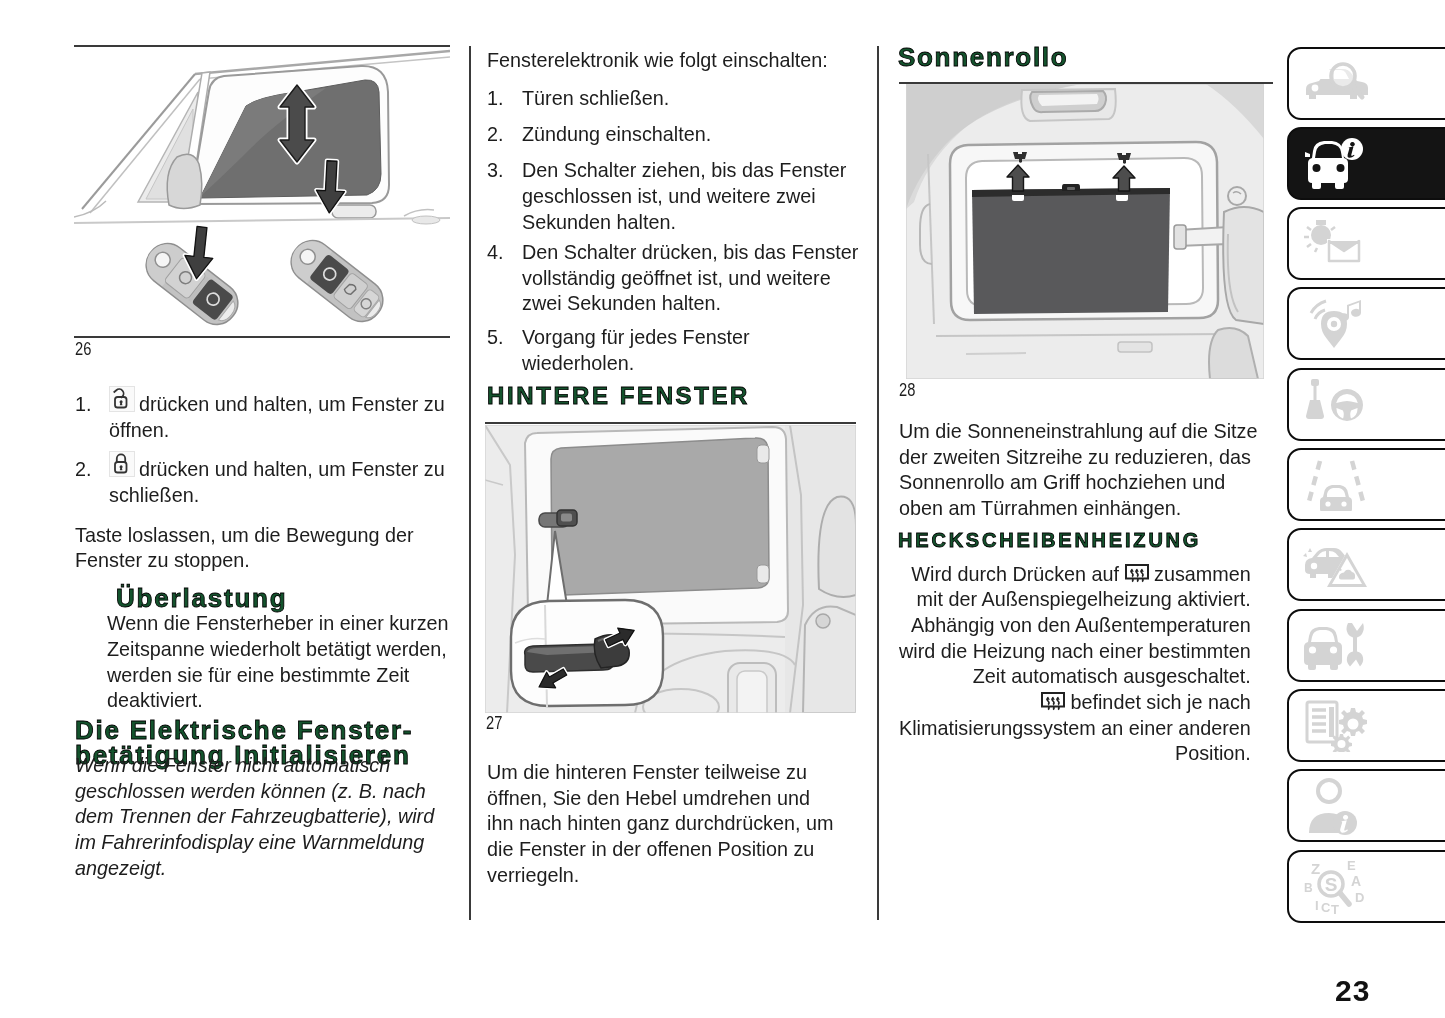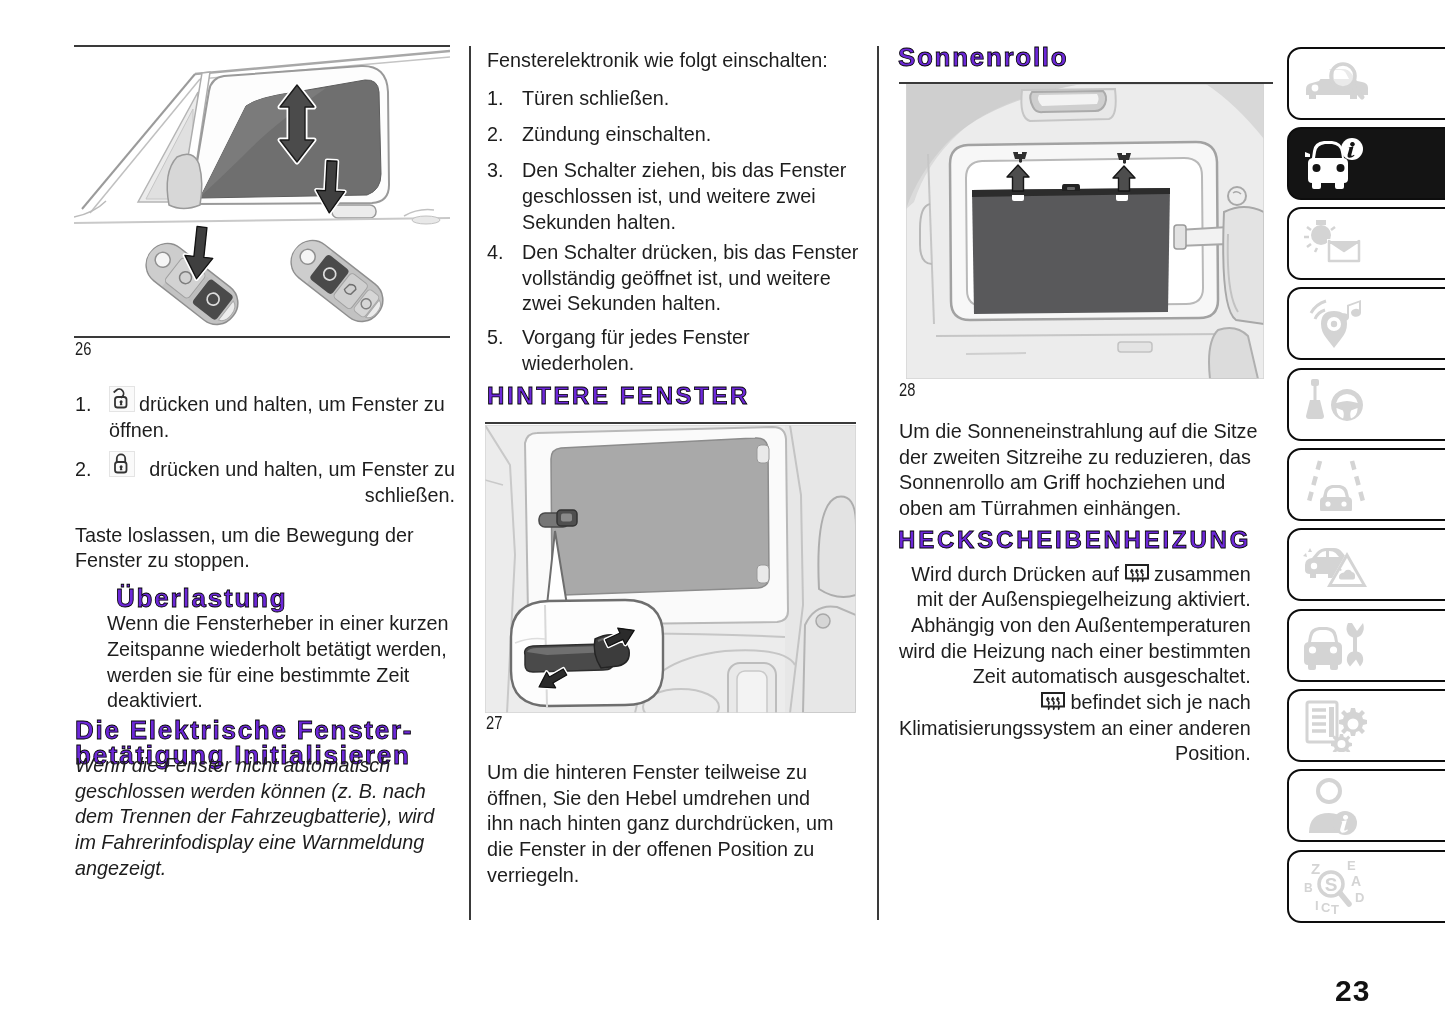--- a/index.html
+++ b/index.html
@@ -1,20 +1,20 @@
 <!DOCTYPE html>
 <html><head>
 <meta charset="utf-8">
 <style>
   html,body{margin:0;padding:0;}
   body{width:1445px;height:1018px;position:relative;background:#fff;overflow:hidden;
        font-family:"Liberation Sans",sans-serif;color:#1c1c1c;}
   .abs{position:absolute;}
   .body20{font-size:19.8px;line-height:25.7px;color:#1d1d1d;}
-  .h1{font-weight:bold;color:#6d28d9;-webkit-text-stroke:0.85px #000;}
+  .h1{font-weight:bold;color:#14532d;-webkit-text-stroke:0.85px #000;}
   .hrule{position:absolute;background:#3a3a3a;height:2px;}
   .vrule{position:absolute;background:#3a3a3a;width:2px;}
   .figlabel{font-size:17.5px;line-height:22px;color:#1d1d1d;transform:scaleX(0.84);transform-origin:left top;}
   .btn{position:absolute;left:1287px;width:190px;height:73px;background:#fff;
        border:2.4px solid #0d0d0d;border-radius:14px;box-sizing:border-box;color:#d4d4d4;}
   .btn svg{position:absolute;left:14px;top:50%;transform:translateY(-50%);}
   .btn.active{background:#141414;color:#fff;}
 </style>
 </head>
 <body>
@@ -105,21 +105,21 @@
 
 <div class="abs body20" style="left:75px;top:457.2px;">2.</div>
 <svg class="abs" style="left:109px;top:450.5px;" width="26" height="26" viewBox="0 0 26 26">
     <rect x="0.5" y="0.5" width="25" height="25" fill="#fafafa" stroke="#e4e4e4"></rect>
     <g stroke="#333" stroke-width="1.8" fill="none">
       <path d="M7.8 11.5 v-4 a4.2 4.2 0 0 1 8.4 0 v4"></path>
       <rect x="6" y="11" width="11.5" height="10.5" rx="2.6"></rect>
     </g>
     <path d="M12 14.2 a1.7 1.7 0 0 1 1 3 l0.4 2 -2.6 0 0.4-2 a1.7 1.7 0 0 1 0.8-3z" fill="#333"></path>
   </svg>
-<div class="abs body20" style="left:109px;top:457.2px;width:346px;text-indent:30px;text-align:right;">drücken und halten, um Fenster zu schließen.</div>
+<div class="abs body20" style="left:109px;top:457.2px;width:346px;text-indent:30px;">drücken und halten, um Fenster zu schließen.</div>
 
 <div class="abs body20" style="left:75px;top:522.7px;">Taste loslassen, um die Bewegung der<br>Fenster zu stoppen.</div>
 
 <div class="abs h1" style="left:75px;top:583px;font-size:26px;line-height:30px;letter-spacing:1.8px;margin-left:41px;">Überlastung</div>
 
 <div class="abs body20" style="left:75px;top:611.2px;margin-left:32px;">Wenn die Fensterheber in einer kurzen<br>Zeitspanne wiederholt betätigt werden,<br>werden sie für eine bestimmte Zeit<br>deaktiviert.</div>
 
 <div class="abs h1" style="left:75px;top:717.7px;font-size:26px;line-height:25.8px;letter-spacing:1.75px;">Die Elektrische Fenster-<br>betätigung Initialisieren</div>
 
 <div class="abs body20" style="left:75px;top:753px;font-style:italic;">Wenn die Fenster nicht automatisch<br>geschlossen werden können (z. B. nach<br>dem Trennen der Fahrzeugbatterie), wird<br>im Fahrerinfodisplay eine Warnmeldung<br>angezeigt.</div>
@@ -258,21 +258,21 @@
   <circle cx="331" cy="112" r="9" fill="#ededed" stroke="#a8a8a8" stroke-width="2"></circle>
   <path d="M327,109 q4,-3 8,1" stroke="#a8a8a8" stroke-width="1.5" fill="none"></path>
 
   <rect x="0" y="0" width="358" height="295" fill="none" stroke="#d5d5d5" stroke-width="1.5"></rect>
 </svg>
 </div>
 <div class="abs figlabel" style="left:899px;top:378.7px;">28</div>
 
 <div class="abs body20" style="left:899px;top:418.9px;">Um die Sonneneinstrahlung auf die Sitze<br>der zweiten Sitzreihe zu reduzieren, das<br>Sonnenrollo am Griff hochziehen und<br>oben am Türrahmen einhängen.</div>
 
-<div class="abs h1" style="left:898px;top:525.6px;font-size:24px;line-height:28px;letter-spacing:2.8px;">HECKSCHEIBENHEIZUNG</div>
+<div class="abs h1" style="left:898px;top:525.6px;font-size:20px;line-height:28px;letter-spacing:2.8px;">HECKSCHEIBENHEIZUNG</div>
 
 <div class="abs body20" style="left:899px;top:561.5px;text-align:right;">Wird durch Drücken auf <svg width="24" height="20" viewBox="0 0 24 20" style="vertical-align:-3px">
       <rect x="1" y="1" width="22" height="13.5" fill="none" stroke="#222" stroke-width="2"></rect>
       <g fill="none" stroke="#222" stroke-width="1.7">
         <path d="M7 12.5 q2-1.5 0-3.5 q-1.6-1.7 0-3.5 M7 17.5 q2-1.5 0-3.5"></path>
         <path d="M12 12.5 q2-1.5 0-3.5 q-1.6-1.7 0-3.5 M12 17.5 q2-1.5 0-3.5"></path>
         <path d="M17 12.5 q2-1.5 0-3.5 q-1.6-1.7 0-3.5 M17 17.5 q2-1.5 0-3.5"></path>
       </g>
       <g fill="#222">
         <path d="M7 4.5 l-1.8 3.2 3.6 0z"></path>

